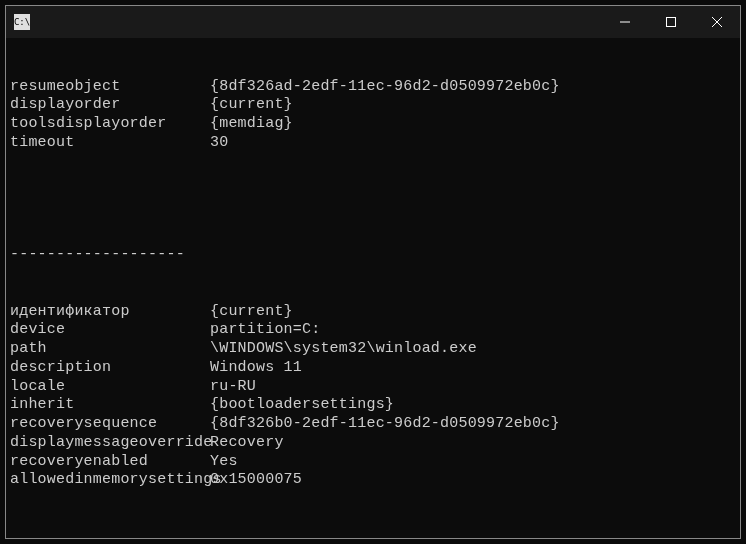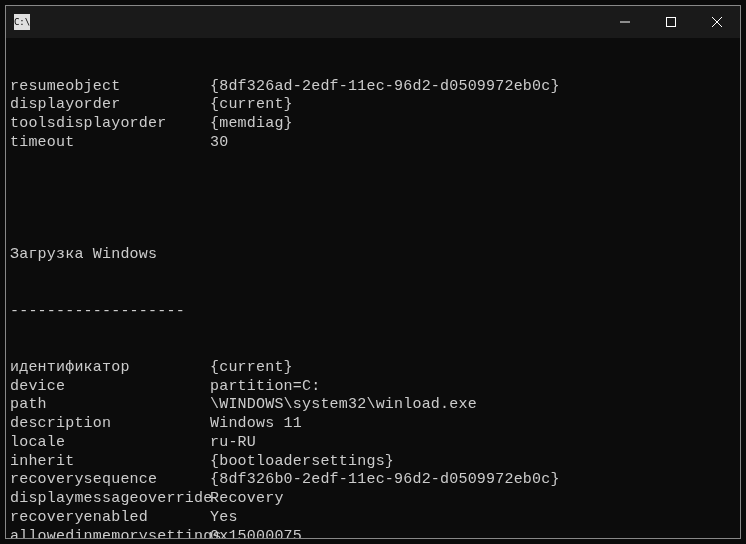--- a/index.html
+++ b/index.html
@@ -93,20 +93,19 @@
             <line x1="0" y1="0" x2="10" y2="10" stroke="#fff" stroke-width="1"></line>
             <line x1="10" y1="0" x2="0" y2="10" stroke="#fff" stroke-width="1"></line>
           </svg>
       </div>
     </div>
   </div>
 
   <div class="terminal">
     <div id="kv1-container"><div class="kv"><span class="key">resumeobject</span><span class="val">{8df326ad-2edf-11ec-96d2-d0509972eb0c}</span></div><div class="kv"><span class="key">displayorder</span><span class="val">{current}</span></div><div class="kv"><span class="key">toolsdisplayorder</span><span class="val">{memdiag}</span></div><div class="kv"><span class="key">timeout</span><span class="val">30</span></div></div>
     <span class="line"> </span>
-    <span class="line">Загрузка Windows</span>
     <span class="line">-------------------</span>
     <div id="kv2-container"><div class="kv"><span class="key">идентификатор</span><span class="val">{current}</span></div><div class="kv"><span class="key">device</span><span class="val">partition=C:</span></div><div class="kv"><span class="key">path</span><span class="val">\WINDOWS\system32\winload.exe</span></div><div class="kv"><span class="key">description</span><span class="val">Windows 11</span></div><div class="kv"><span class="key">locale</span><span class="val">ru-RU</span></div><div class="kv"><span class="key">inherit</span><span class="val">{bootloadersettings}</span></div><div class="kv"><span class="key">recoverysequence</span><span class="val">{8df326b0-2edf-11ec-96d2-d0509972eb0c}</span></div><div class="kv"><span class="key">displaymessageoverride</span><span class="val">Recovery</span></div><div class="kv"><span class="key">recoveryenabled</span><span class="val">Yes</span></div><div class="kv"><span class="key">allowedinmemorysettings</span><span class="val">0x15000075</span></div></div>
     
     
     
   </div>
 </div>
 
 </body></html>

